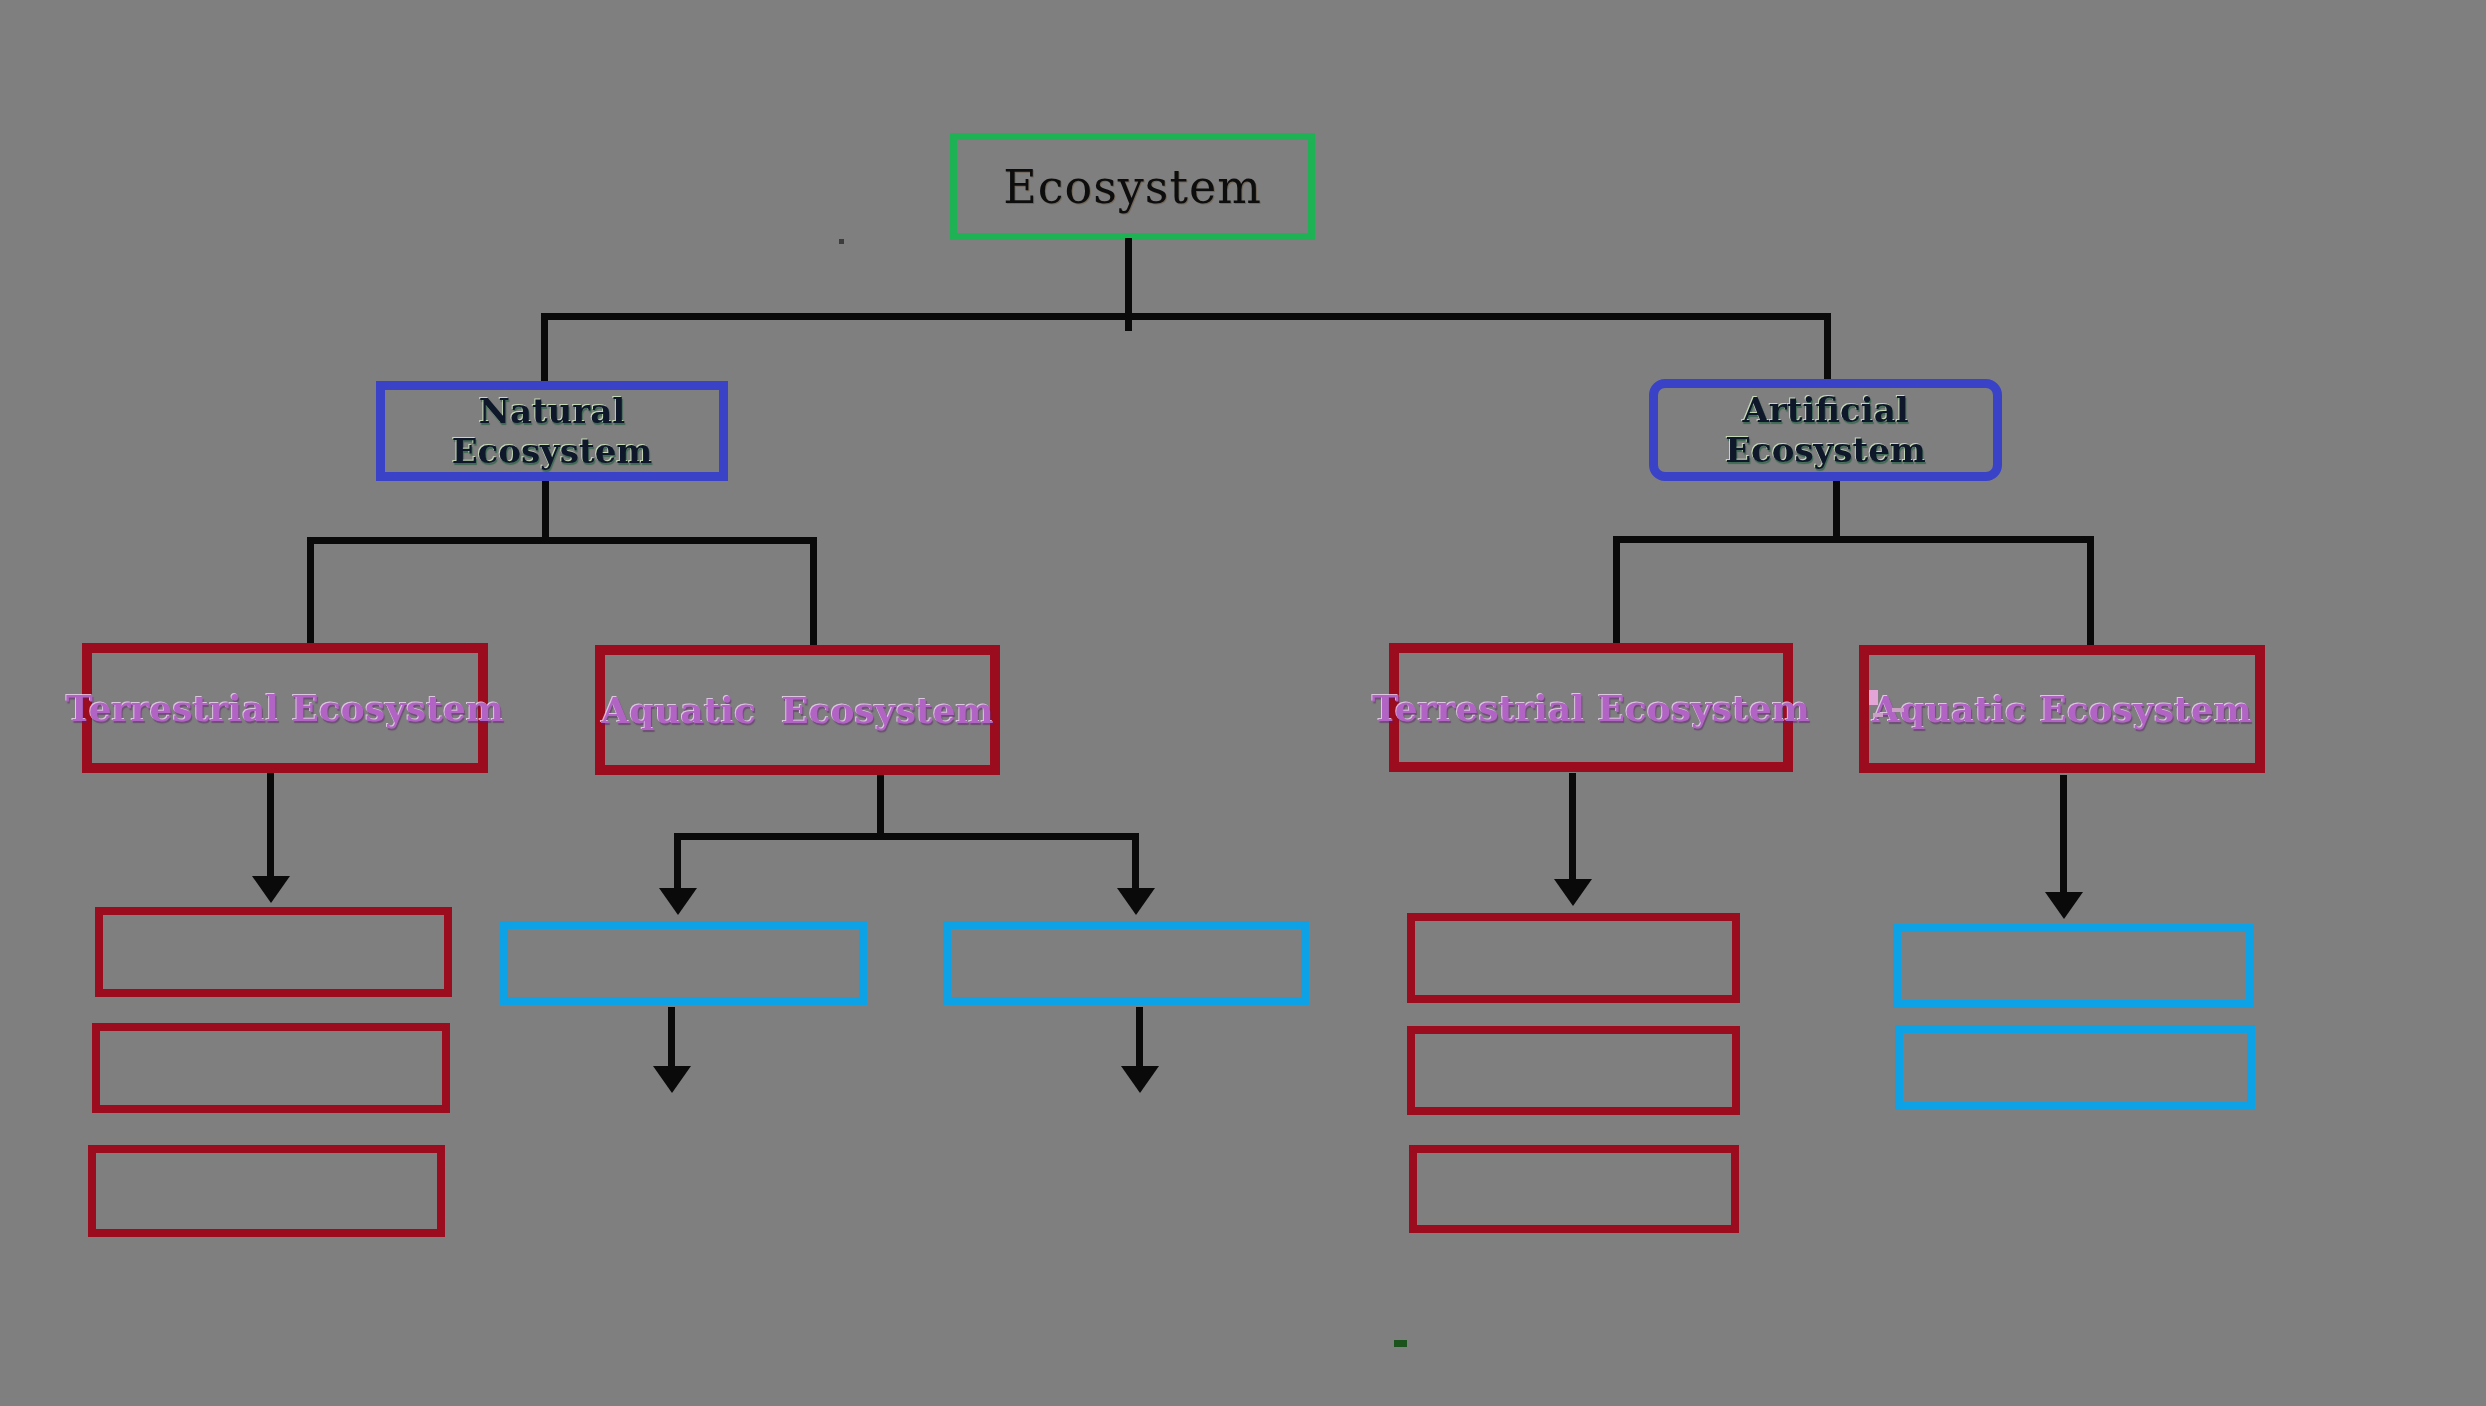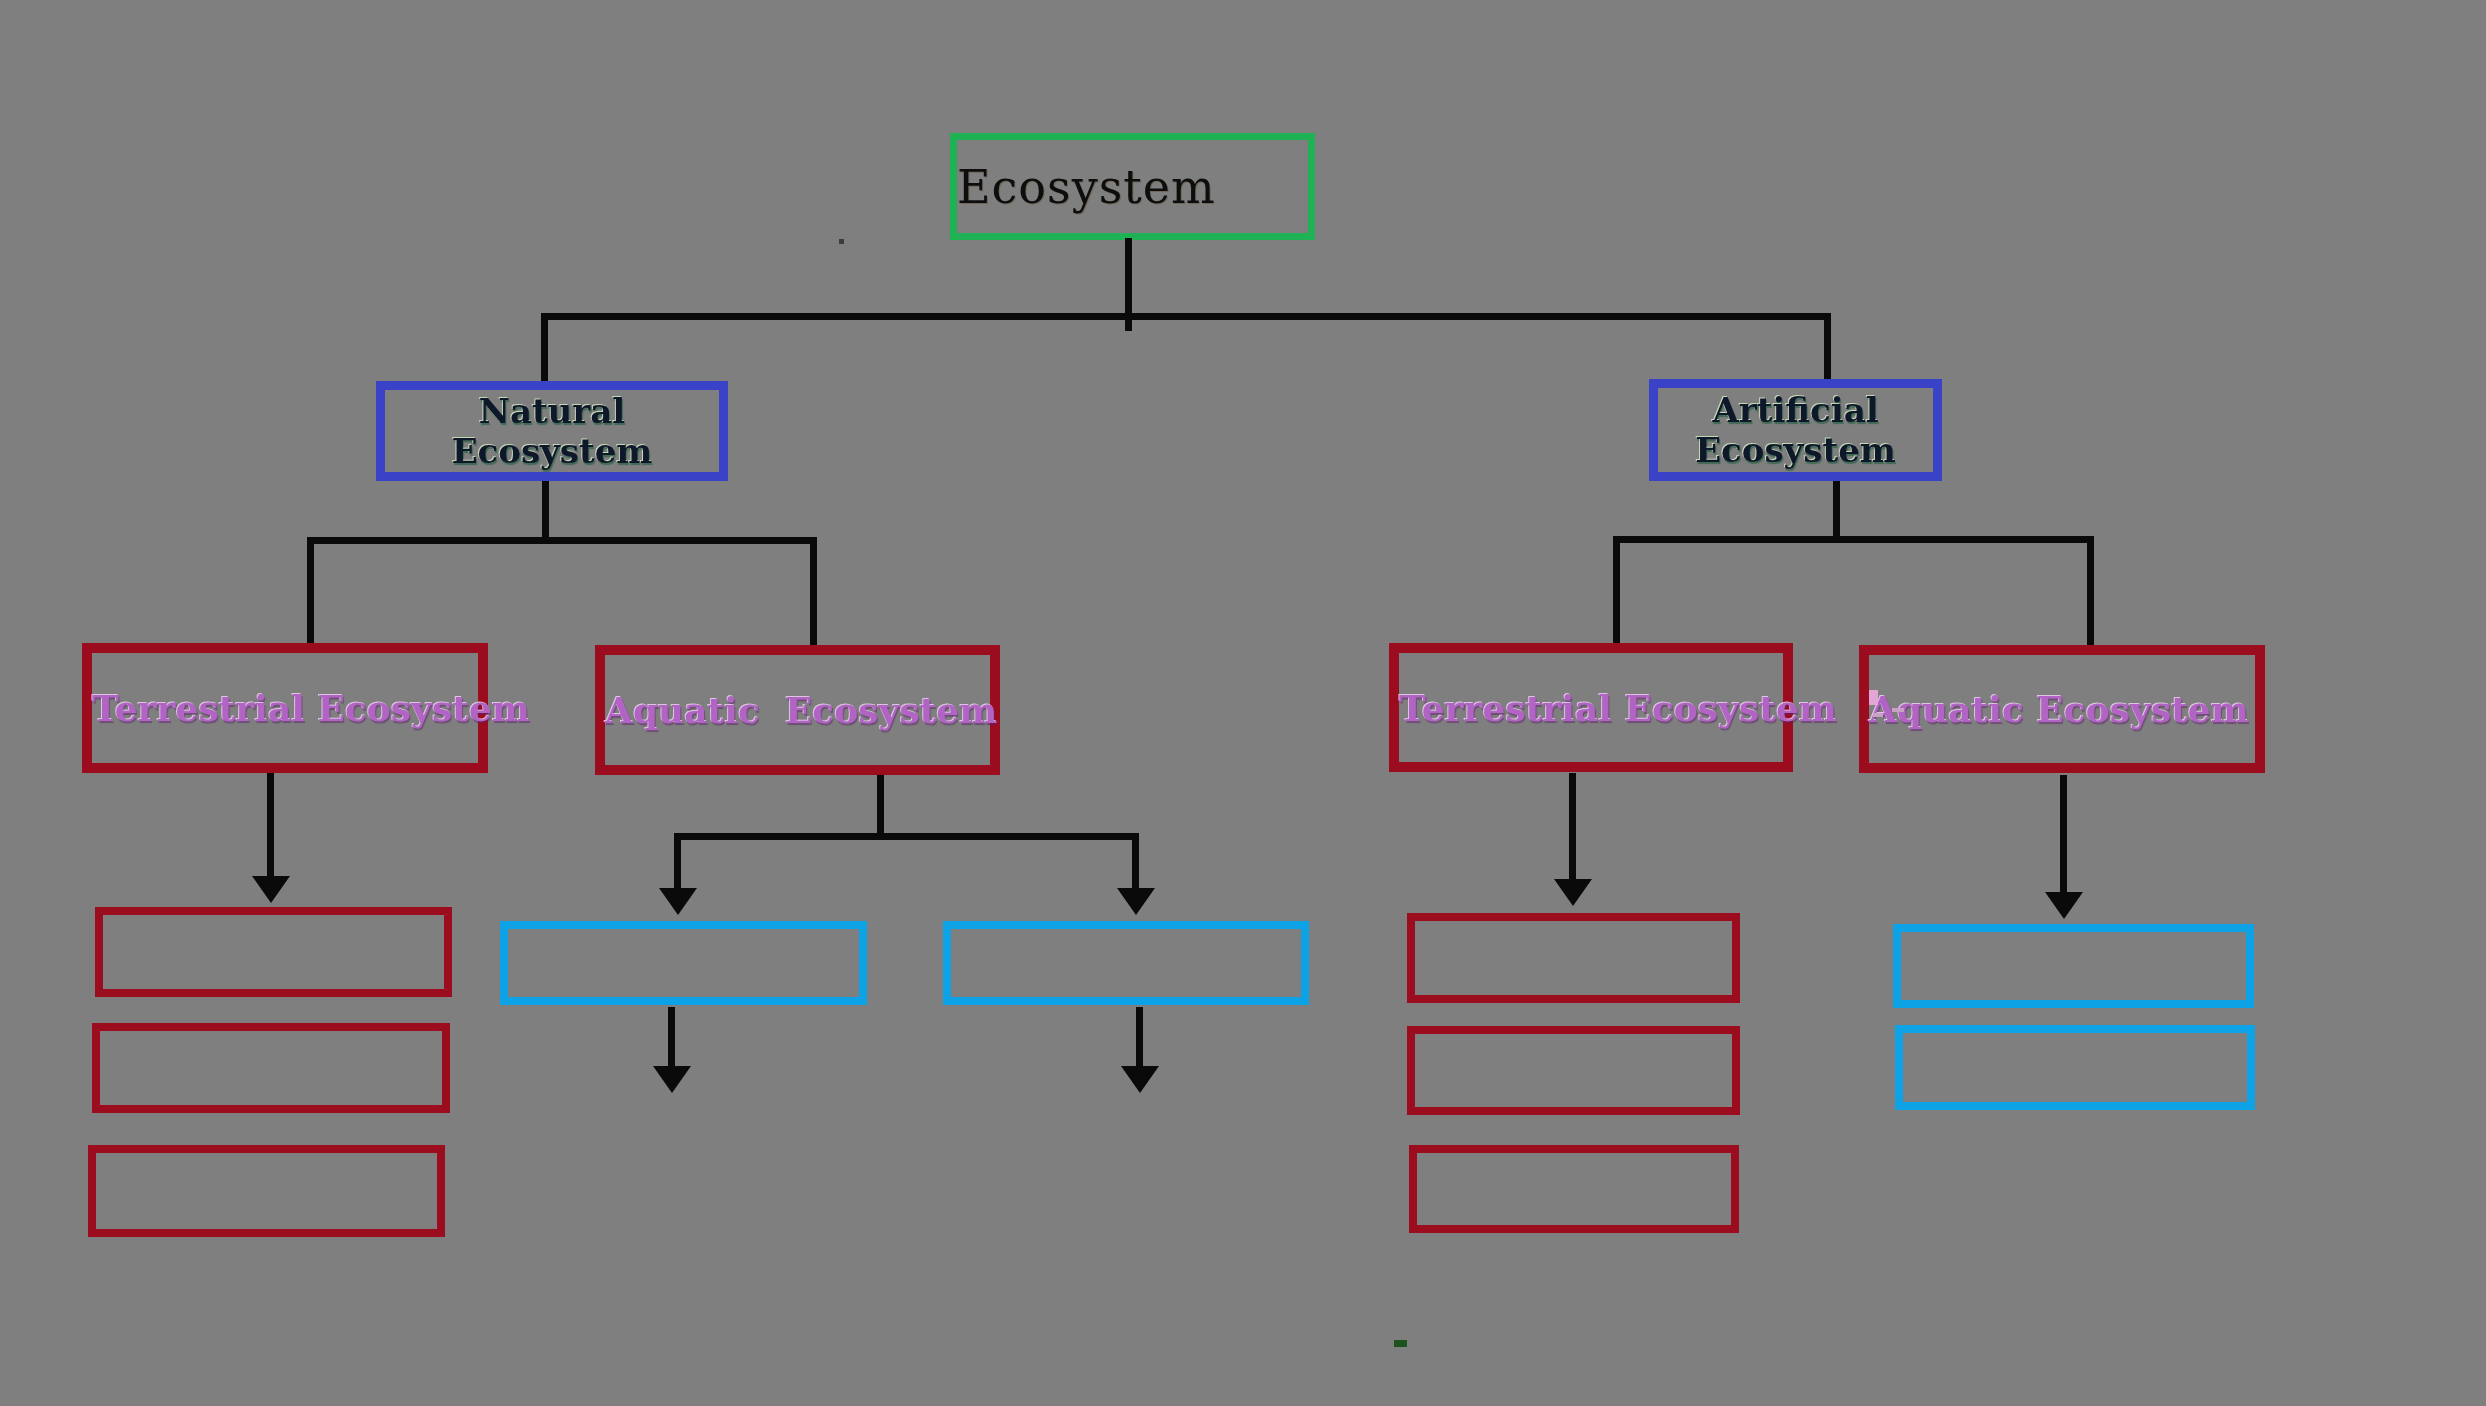--- a/index.html
+++ b/index.html
@@ -5,21 +5,21 @@
   html,body{margin:0;padding:0;background:#6e6e6e;}
   #canvas{
     position:relative;
     width:2486px;height:1406px;
     background:#7f7f7f;
     overflow:hidden;
     font-family:"DejaVu Serif","Liberation Serif",serif;
   }
   .node{
     position:absolute;
-    display:flex;align-items:center;justify-content:flex-start;
+    display:flex;align-items:center;justify-content:center;
     box-sizing:border-box;
     background:transparent;
     text-align:center;
   }
   .root-box{
     border:7px solid #1fb254;
     font-size:46px;
     color:#0d0d0d;
     letter-spacing:1px;
     text-shadow:1px 1px 0 rgba(90,60,20,.35);
@@ -59,21 +59,21 @@
 
   <div class="cline" style="left:1125px;top:238px;width:7px;height:82px;"></div>
   <div class="cline" style="left:541px;top:313px;width:1290px;height:7px;"></div>
   <div class="cline" style="left:1125px;top:320px;width:7px;height:11px;"></div>
   <div class="cline" style="left:541px;top:313px;width:7px;height:70px;"></div>
   <div class="cline" style="left:1824px;top:313px;width:7px;height:68px;"></div>
 
   <div class="node l2-box" style="left:376px;top:381px;width:352px;height:100px;">
     <span>Natural Ecosystem</span>
   </div>
-  <div class="node l2-box" style="left:1649px;top:379px;width:293px;height:102px;">
+  <div class="node l2-box" style="left:1649px;top:379px;width:353px;height:102px;border-radius:16px;">
     <span>Artificial Ecosystem</span>
   </div>
 
   <div class="cline" style="left:542px;top:481px;width:7px;height:62px;"></div>
   <div class="cline" style="left:307px;top:537px;width:510px;height:7px;"></div>
   <div class="cline" style="left:307px;top:537px;width:7px;height:106px;"></div>
   <div class="cline" style="left:810px;top:537px;width:7px;height:108px;"></div>
 
   <div class="cline" style="left:1833px;top:481px;width:7px;height:59px;"></div>
   <div class="cline" style="left:1613px;top:536px;width:481px;height:7px;"></div>

